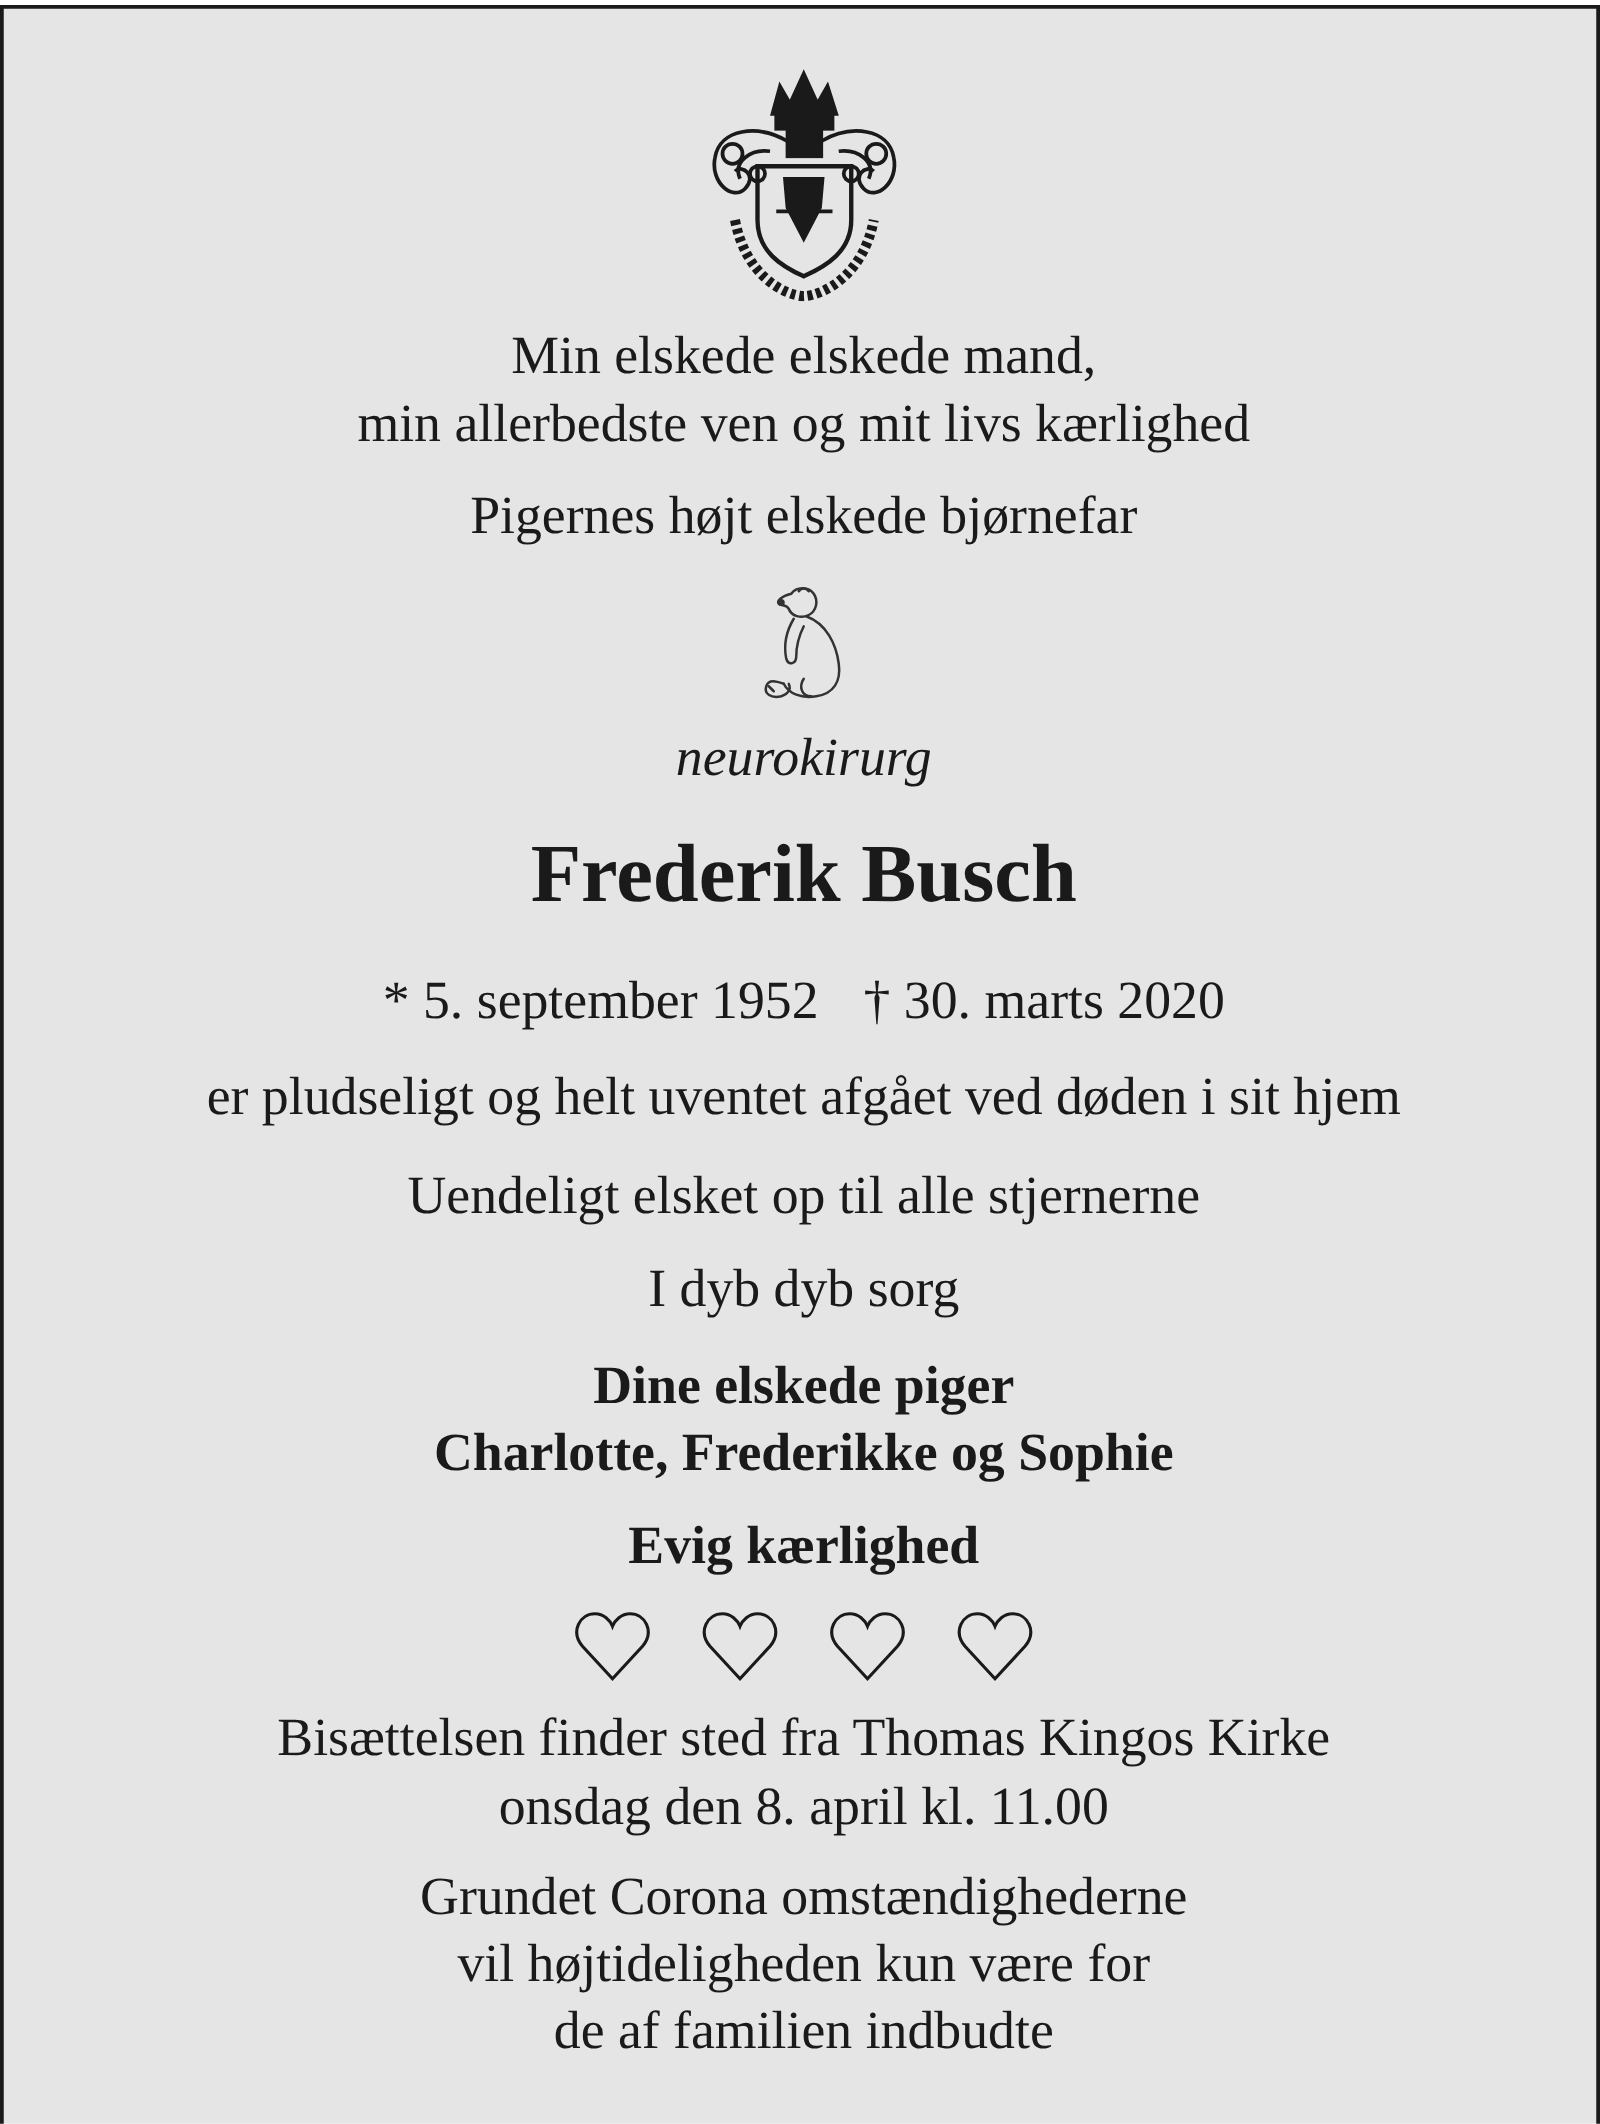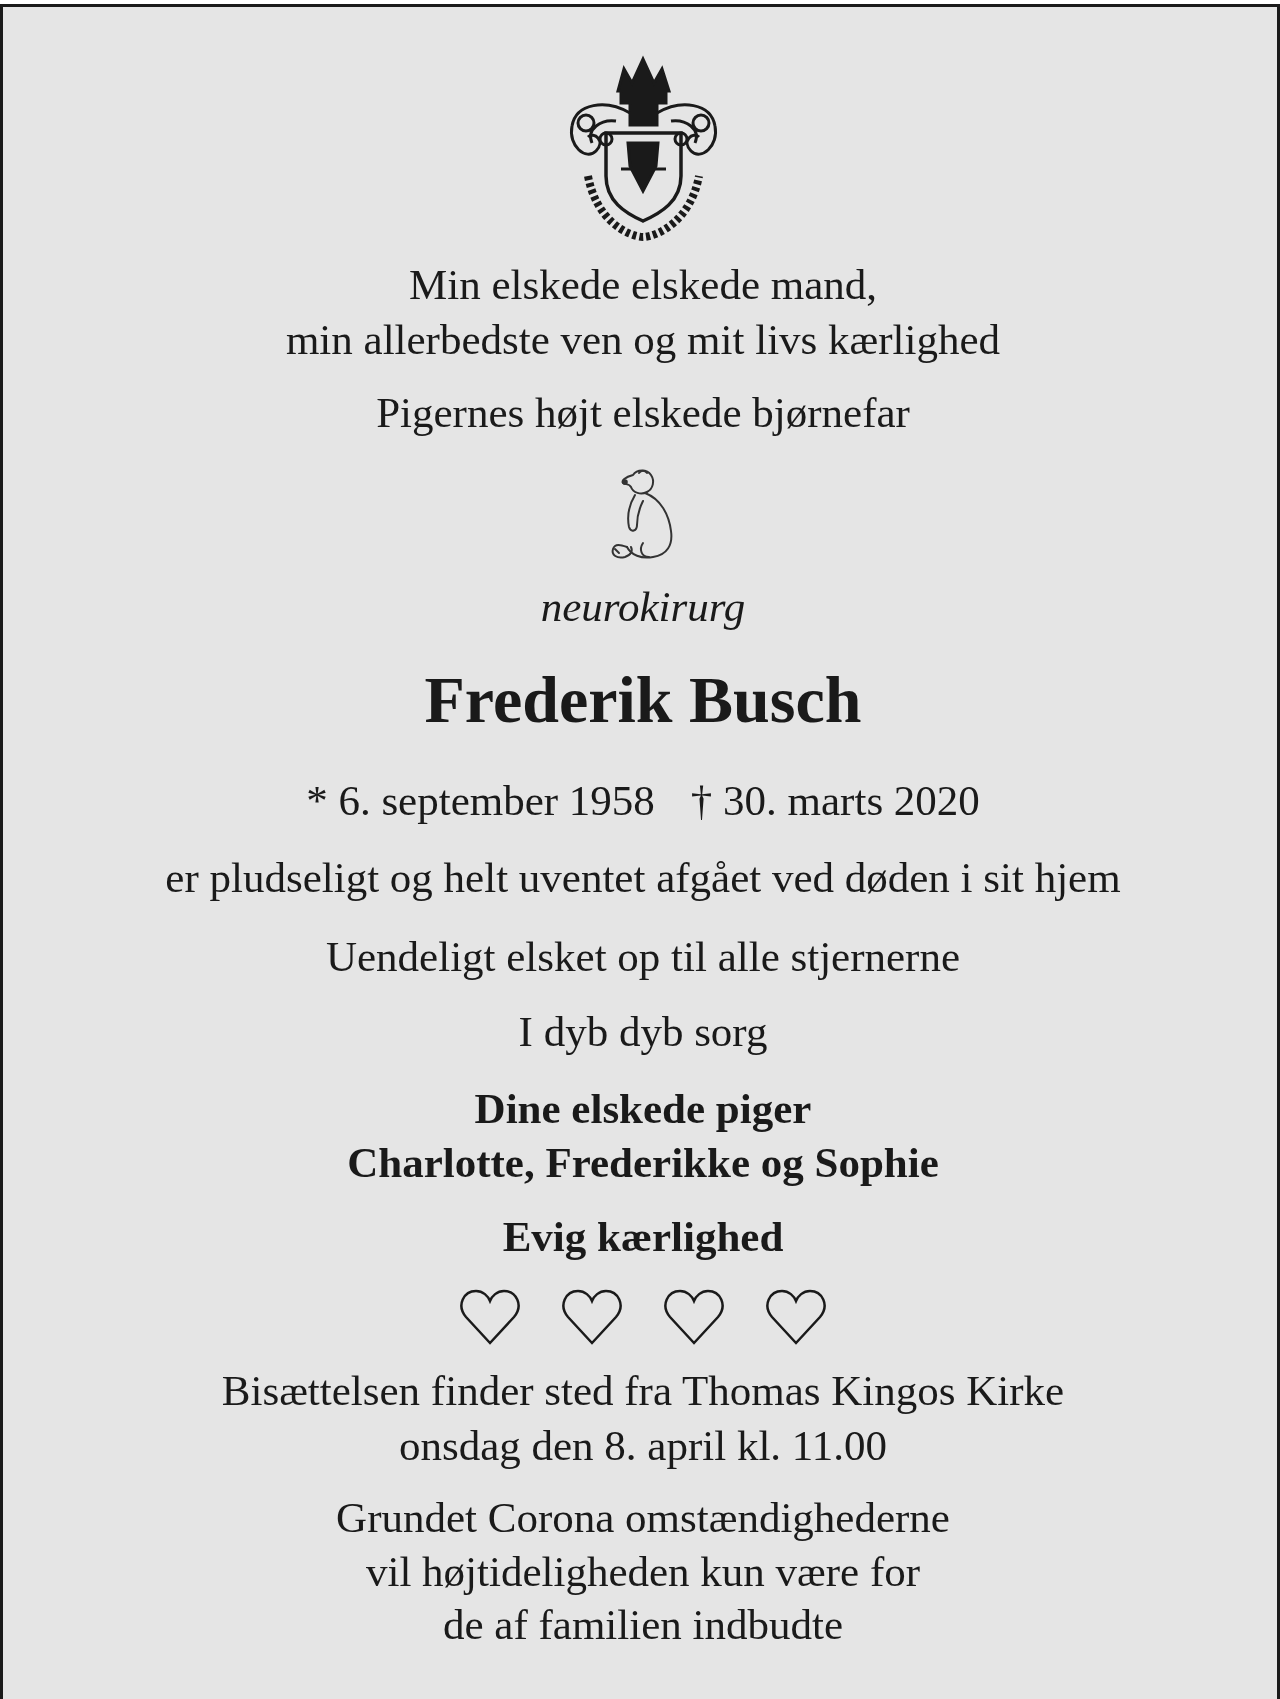--- a/index.html
+++ b/index.html
@@ -82,21 +82,21 @@
       <path d="M40 78 C36 84 38 92 46 92"></path>
       <path d="M12 84 L16 88"></path>
     </g>
   </svg>
 
   <div class="line ital" style="top:578px;">neurokirurg</div>
 
   <div class="line name" style="top:660px;">Frederik Busch</div>
 
   <div class="line reg dates" style="top:772px;">
-    <span>* 6. september 1958</span><span class="gap"></span><span>† 30. marts 2020</span>
+    <span>* 5. september 1952</span><span class="gap"></span><span>† 30. marts 2020</span>
   </div>
 
   <div class="line reg" style="top:849px;">er pludseligt og helt uventet afgået ved døden i sit hjem</div>
 
   <div class="line reg" style="top:928px;">Uendeligt elsket op til alle stjernerne</div>
 
   <div class="line reg" style="top:1003px;">I dyb dyb sorg</div>
 
   <div class="line bold" style="top:1080px;">Dine elskede piger</div>
   <div class="line bold" style="top:1134px;">Charlotte, Frederikke og Sophie</div>

